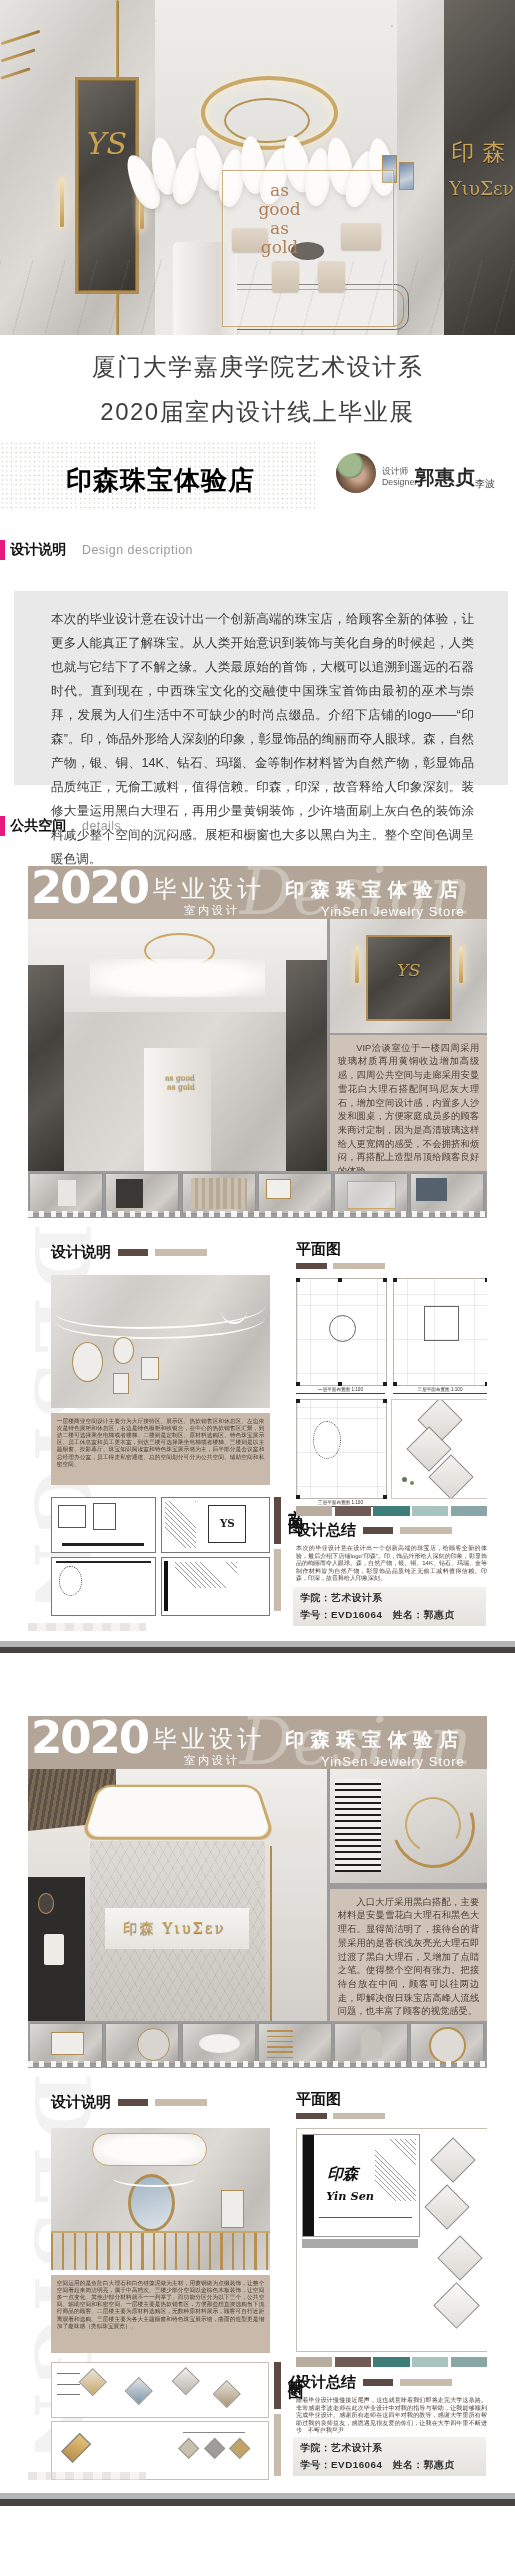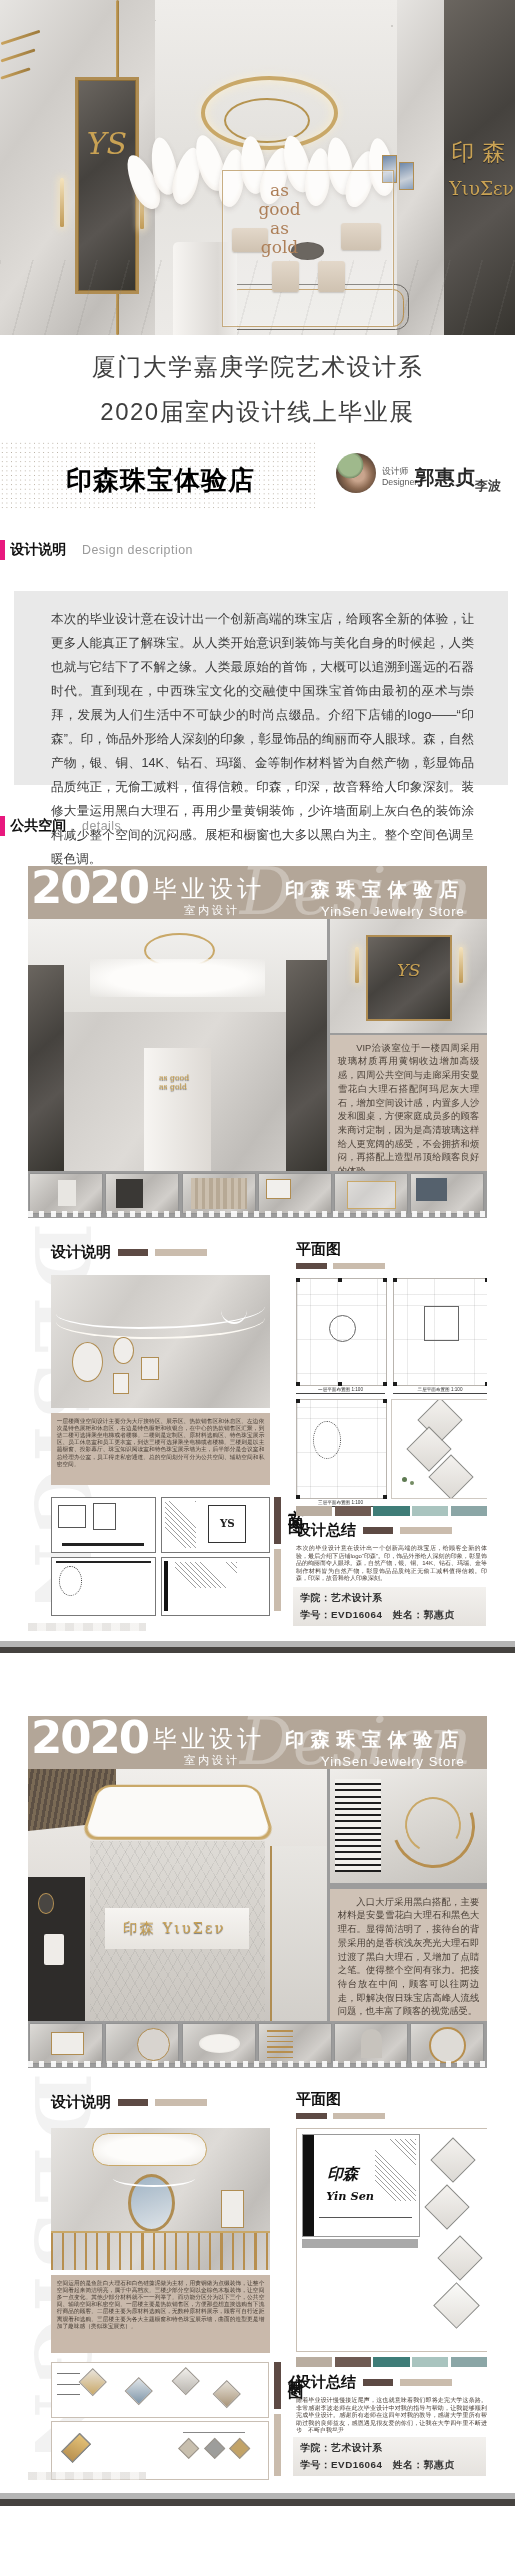--- a/index.html
+++ b/index.html
@@ -194,21 +194,21 @@
   <div class="abs intro-line" style="top:351px;">厦门大学嘉庚学院艺术设计系</div>
   <div class="abs intro-line" style="top:396px;">2020届室内设计线上毕业展</div>
 
   <div id="dotblock" class="abs"></div>
   <div id="project-title" class="abs">印森珠宝体验店</div>
   <div id="avatar" class="abs"></div>
   <div class="abs lbl-s" style="left:382px;top:466px;">设计师</div>
   <div class="abs lbl-s" style="left:382px;top:477px;">Designer</div>
   <div id="designer-name" class="abs">郭惠贞</div>
   <div class="abs lbl-s" style="left:475px;top:466px;font-size:7.7px;margin-left:48px;">导师</div>
-  <div class="abs lbl-s" style="left:475px;top:477px;font-size:13px;color:#3d3d3d;font-weight:bold;">李波</div>
+  <div class="abs lbl-s" style="left:475px;top:477px;font-size:10px;color:#3d3d3d;">李波</div>
 
   <span class="abs sec-bar" style="left: 0px; top: 540px; background: rgb(232, 24, 126);"></span>
   <span class="abs sec-cn" style="left:10.3px;top:541px;">设计说明</span>
   <span class="abs sec-en" style="left:82px;top:543px;">Design description</span>
 
   <div id="desc-box" class="abs">
     <p id="desc-text" style="margin:0;">本次的毕业设计意在设计出一个创新高端的珠宝店，给顾客全新的体验，让更多人能真正了解珠宝。从人类开始意识到装饰与美化自身的时候起，人类也就与它结下了不解之缘。人类最原始的首饰，大概可以追溯到遥远的石器时代。直到现在，中西珠宝文化的交融使中国珠宝首饰由最初的巫术与崇拜，发展为人们生活中不可缺少的时尚点缀品。介绍下店铺的logo——“印森”。印，饰品外形给人深刻的印象，彰显饰品的绚丽而夺人眼球。森，自然产物，银、铜、14K、钻石、玛瑙、金等制作材料皆为自然产物，彰显饰品品质纯正，无偷工减料，值得信赖。印森，印深，故音释给人印象深刻。装修大量运用黑白大理石，再用少量黄铜装饰，少许墙面刷上灰白色的装饰涂料减少整个空间的沉闷感。展柜和橱窗也大多以黑白为主。整个空间色调呈暖色调。</p>
   </div>
 
   <span class="abs sec-bar" style="left: 0px; top: 816px; background: rgb(232, 24, 126);"></span>
@@ -225,21 +225,21 @@
       <span class="p-store-en">YinSen Jewelry Store</span>
     </div>
     <div class="p-renders">
       <div class="bigrender marble-l">
         <div class="abs" style="left:0;top:0;width:299px;height:93px;background:linear-gradient(180deg,#f2f1ef,#e2e0dc);"></div>
         <div class="abs" style="left:116px;top:14.4px;width:67px;height:31px;border:2.6px solid #c9a868;border-radius:50%;"></div>
         <div class="abs" style="left:62px;top:40px;width:175px;height:38px;background:radial-gradient(ellipse,#fdfcfa 55%,rgba(253,252,250,0)) ;"></div>
         <div class="abs marble-d" style="left:0;top:46px;width:36px;height:206px;"></div>
         <div class="abs marble-d" style="left:258px;top:41px;width:42px;height:211px;"></div>
         <div class="abs" style="left:116px;top:129px;width:67px;height:124px;background:linear-gradient(90deg,#f7f5f2,#ddd9d4);"></div>
-        <div class="abs gold-cn" style="left:131px;top:155px;font-size:7.7px;line-height:8.8px;text-align:left;width:36px;">as good as gold</div>
+        <div class="abs gold-cn" style="left:131px;top:155px;font-size:7.7px;line-height:8.8px;text-align:right;width:36px;">as good as gold</div>
       </div>
       <div class="sm-render marble-l">
         <div class="abs marble-d" style="left:36px;top:15.5px;width:82px;height:82px;border:2.6px solid #b08d52;"></div>
         <div class="abs gold-cn" style="left:67px;top:41px;font-size:17.5px;font-style:italic;">YS</div>
         <span class="sconce abs" style="left:25px;top:28px;height:36px;"></span>
         <span class="sconce abs" style="left:129px;top:28px;height:36px;"></span>
       </div>
       <div class="p-textbox" style="top:116px;height:136px;">
         <p>VIP洽谈室位于一楼四周采用玻璃材质再用黄铜收边增加高级感，四周公共空间与走廊采用安曼雪花白大理石搭配阿玛尼灰大理石，增加空间设计感，内置多人沙发和圆桌，方便家庭成员多的顾客来商讨定制，因为是高清玻璃这样给人更宽阔的感受，不会拥挤和烦闷，再搭配上造型吊顶给顾客良好的体验。</p>
       </div>

